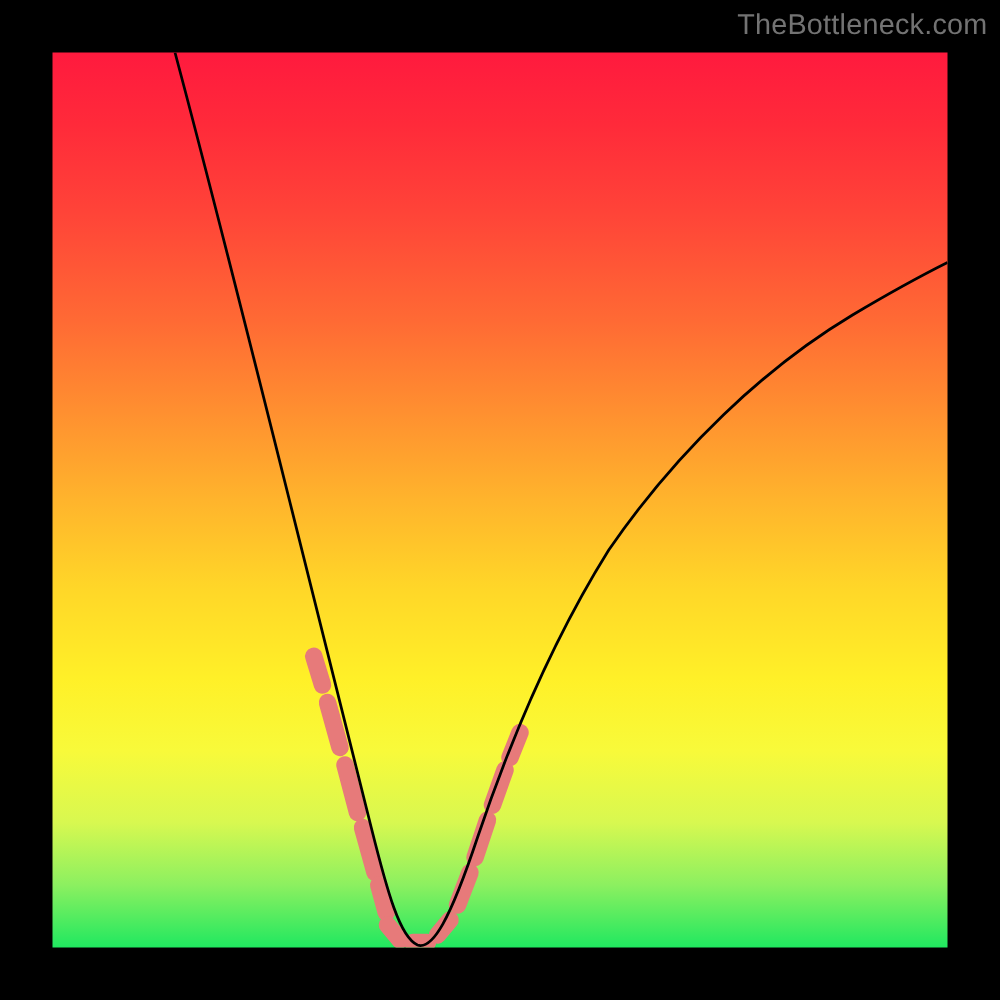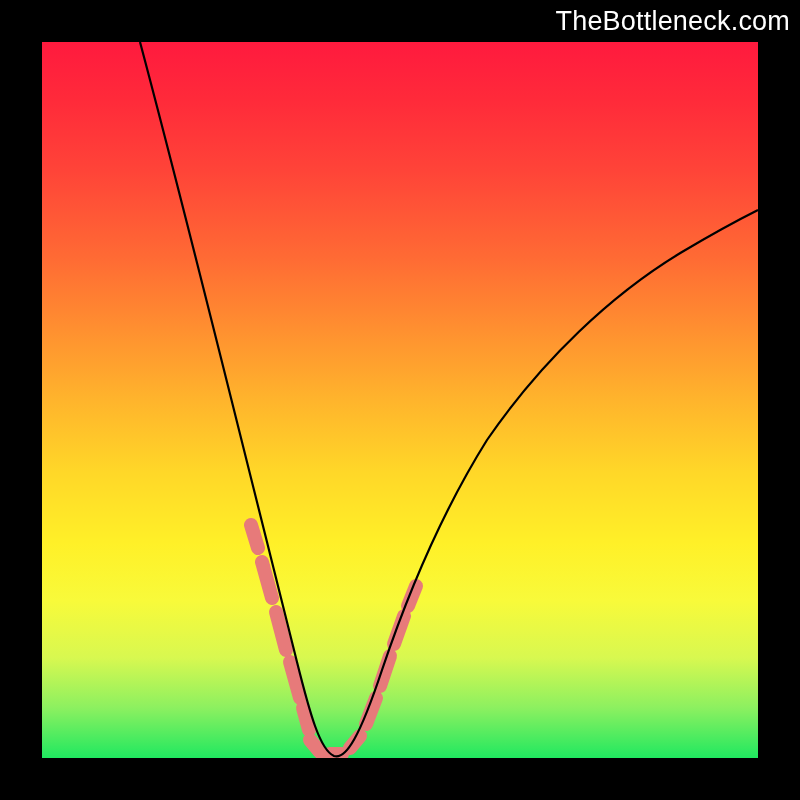--- a/index.html
+++ b/index.html
@@ -39,22 +39,22 @@
       #f8fa3a 78%,
       #d8f850 86%,
       #8cf060 93%,
       #20e860 100%
     );
   }
   .watermark {
     position: absolute;
     top: 6px;
     right: 10px;
-    color: #ffffff;
-    font-size: 27px;
+    color: #737373;
+    font-size: 23px;
     font-weight: 500;
     letter-spacing: 0.2px;
     user-select: none;
   }
   svg {
     position: absolute;
     left: 0;
     top: 0;
   }
 </style>

